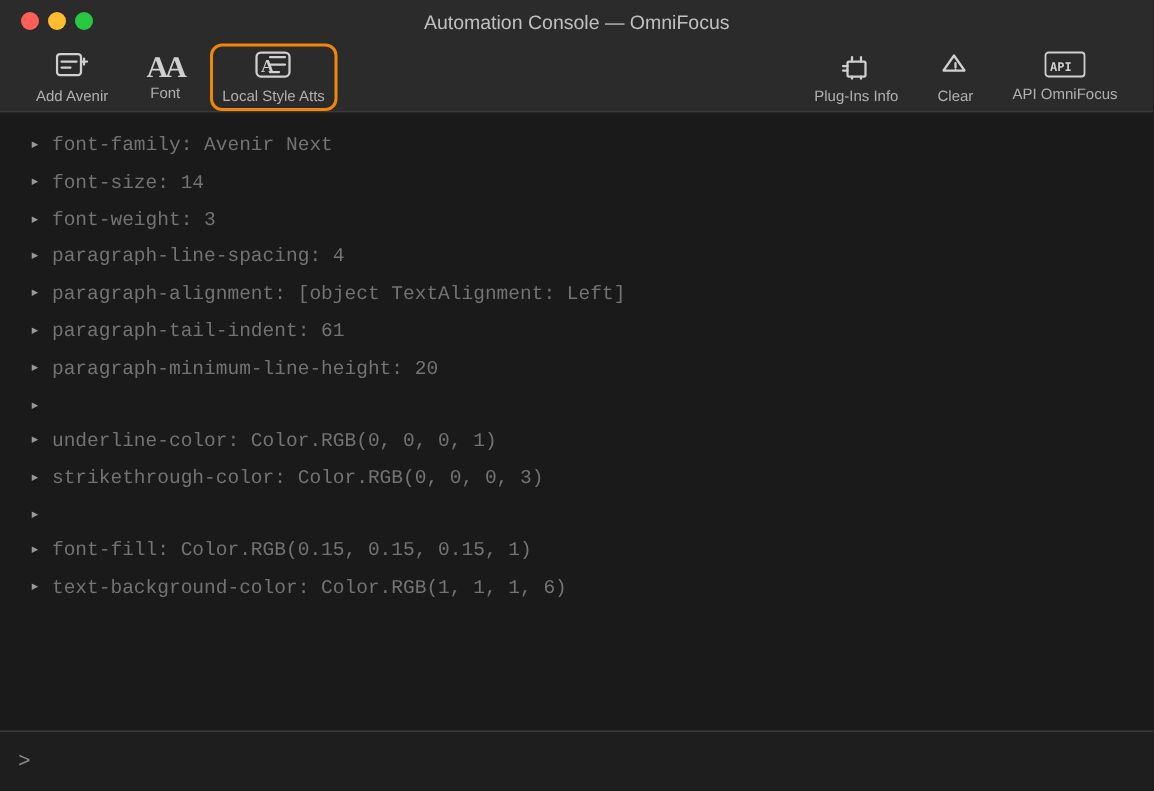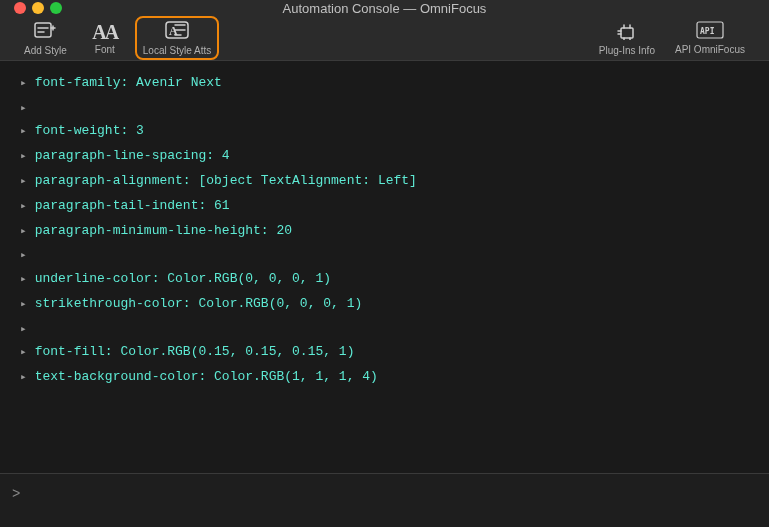--- a/index.html
+++ b/index.html
@@ -9,21 +9,21 @@
       height: 527px;
       background: #1e1e1e;
       font-family: -apple-system, "Helvetica Neue", Arial, sans-serif;
       color: #e0e0e0;
       overflow: hidden;
     }
 
     
     .titlebar {
       background: #2b2b2b;
-      height: 61px;
+      height: 75px;
       display: flex;
       flex-direction: column;
       border-bottom: 1px solid #3a3a3a;
     }
 
     .titlebar-top {
       display: flex;
       align-items: center;
       justify-content: center;
       height: 28px;
@@ -124,21 +124,21 @@
 
     .log-icon {
       color: #999;
       margin-right: 8px;
       font-size: 11px;
       margin-top: 2px;
       flex-shrink: 0;
     }
 
     .log-text {
-      color: #5eead4;
+      color: #737373;
       font-weight: 500;
     }
 
     
     .input-bar {
       background: #1e1e1e;
       border-top: 1px solid #3a3a3a;
       height: 40px;
       display: flex;
       align-items: center;
@@ -187,21 +187,21 @@
       <div class="toolbar-item">
         <span class="icon">
           <svg width="22" height="20" viewBox="0 0 22 20" fill="none" xmlns="http://www.w3.org/2000/svg">
             <rect x="1" y="3" width="16" height="14" rx="2" stroke="#d0d0d0" stroke-width="1.5" fill="none"></rect>
             <line x1="17" y1="8" x2="21" y2="8" stroke="#d0d0d0" stroke-width="1.5" stroke-linecap="round"></line>
             <line x1="19" y1="6" x2="19" y2="10" stroke="#d0d0d0" stroke-width="1.5" stroke-linecap="round"></line>
             <line x1="4" y1="8" x2="14" y2="8" stroke="#d0d0d0" stroke-width="1.5" stroke-linecap="round"></line>
             <line x1="4" y1="12" x2="10" y2="12" stroke="#d0d0d0" stroke-width="1.5" stroke-linecap="round"></line>
           </svg>
         </span>
-        <span class="label">Add Style</span>
+        <span class="label">Add Avenir</span>
       </div>
 
       <div class="toolbar-item">
         <span class="icon" style="font-size:20px; color:#d0d0d0; font-weight:600; font-family:serif; letter-spacing:-2px;">AA</span>
         <span class="label">Font</span>
       </div>
 
       <div class="toolbar-item active" style="border: 2px solid #f0860a;">
         <span class="icon">
           <svg width="24" height="20" viewBox="0 0 24 20" fill="none" xmlns="http://www.w3.org/2000/svg">
@@ -227,20 +227,30 @@
             <line x1="15" y1="8" x2="15" y2="5" stroke="#d0d0d0" stroke-width="1.5" stroke-linecap="round"></line>
             <line x1="9" y1="18" x2="9" y2="20" stroke="#d0d0d0" stroke-width="1.5" stroke-linecap="round"></line>
             <line x1="15" y1="18" x2="15" y2="20" stroke="#d0d0d0" stroke-width="1.5" stroke-linecap="round"></line>
             <line x1="3" y1="11" x2="6" y2="11" stroke="#d0d0d0" stroke-width="1.5" stroke-linecap="round"></line>
             <line x1="3" y1="14" x2="6" y2="14" stroke="#d0d0d0" stroke-width="1.5" stroke-linecap="round"></line>
           </svg>
         </span>
         <span class="label">Plug-Ins Info</span>
       </div>
 
+      <div class="toolbar-item">
+        <span class="icon">
+          <svg width="22" height="20" viewBox="0 0 22 20" fill="none" xmlns="http://www.w3.org/2000/svg">
+            <path d="M3 14 L10 4 L17 14 L3 14 Z" stroke="#d0d0d0" stroke-width="1.5" fill="none" stroke-linejoin="round"></path>
+            <line x1="11" y1="9" x2="11" y2="12" stroke="#d0d0d0" stroke-width="1.5" stroke-linecap="round"></line>
+            <circle cx="11" cy="13.5" r="0.7" fill="#d0d0d0"></circle>
+          </svg>
+        </span>
+        <span class="label">Clear</span>
+      </div>
 
       <div class="toolbar-item">
         <span class="icon">
           <svg width="28" height="18" viewBox="0 0 28 18" fill="none" xmlns="http://www.w3.org/2000/svg">
             <rect x="1" y="1" width="26" height="16" rx="2" stroke="#d0d0d0" stroke-width="1.2" fill="none"></rect>
             <text x="4" y="13" font-size="8" font-family="monospace" font-weight="bold" fill="#d0d0d0">API</text>
           </svg>
         </span>
         <span class="label">API OmniFocus</span>
       </div>
@@ -249,20 +259,21 @@
   </div>
 </div>
 
 <div class="content" id="console-content">
 <div class="log-line">
       <span class="log-icon">▸</span>
       <span class="log-text">font-family: Avenir Next</span>
     </div>
     <div class="log-line">
       <span class="log-icon">▸</span>
+      <span class="log-text">font-size: 14</span>
     </div>
     <div class="log-line">
       <span class="log-icon">▸</span>
       <span class="log-text">font-weight: 3</span>
     </div>
     <div class="log-line">
       <span class="log-icon">▸</span>
       <span class="log-text">paragraph-line-spacing: 4</span>
     </div>
     <div class="log-line">
@@ -279,31 +290,31 @@
     </div>
     <div class="log-line">
       <span class="log-icon">▸</span>
     </div>
     <div class="log-line">
       <span class="log-icon">▸</span>
       <span class="log-text">underline-color: Color.RGB(0, 0, 0, 1)</span>
     </div>
     <div class="log-line">
       <span class="log-icon">▸</span>
-      <span class="log-text">strikethrough-color: Color.RGB(0, 0, 0, 1)</span>
+      <span class="log-text">strikethrough-color: Color.RGB(0, 0, 0, 3)</span>
     </div>
     <div class="log-line">
       <span class="log-icon">▸</span>
     </div>
     <div class="log-line">
       <span class="log-icon">▸</span>
       <span class="log-text">font-fill: Color.RGB(0.15, 0.15, 0.15, 1)</span>
     </div>
     <div class="log-line">
       <span class="log-icon">▸</span>
-      <span class="log-text">text-background-color: Color.RGB(1, 1, 1, 4)</span>
+      <span class="log-text">text-background-color: Color.RGB(1, 1, 1, 6)</span>
     </div>
   </div>
 
 <div class="input-bar">
   <span class="prompt">&gt;</span>
   <input class="input-field" type="text" style="">
 </div>
 
 </body></html>

